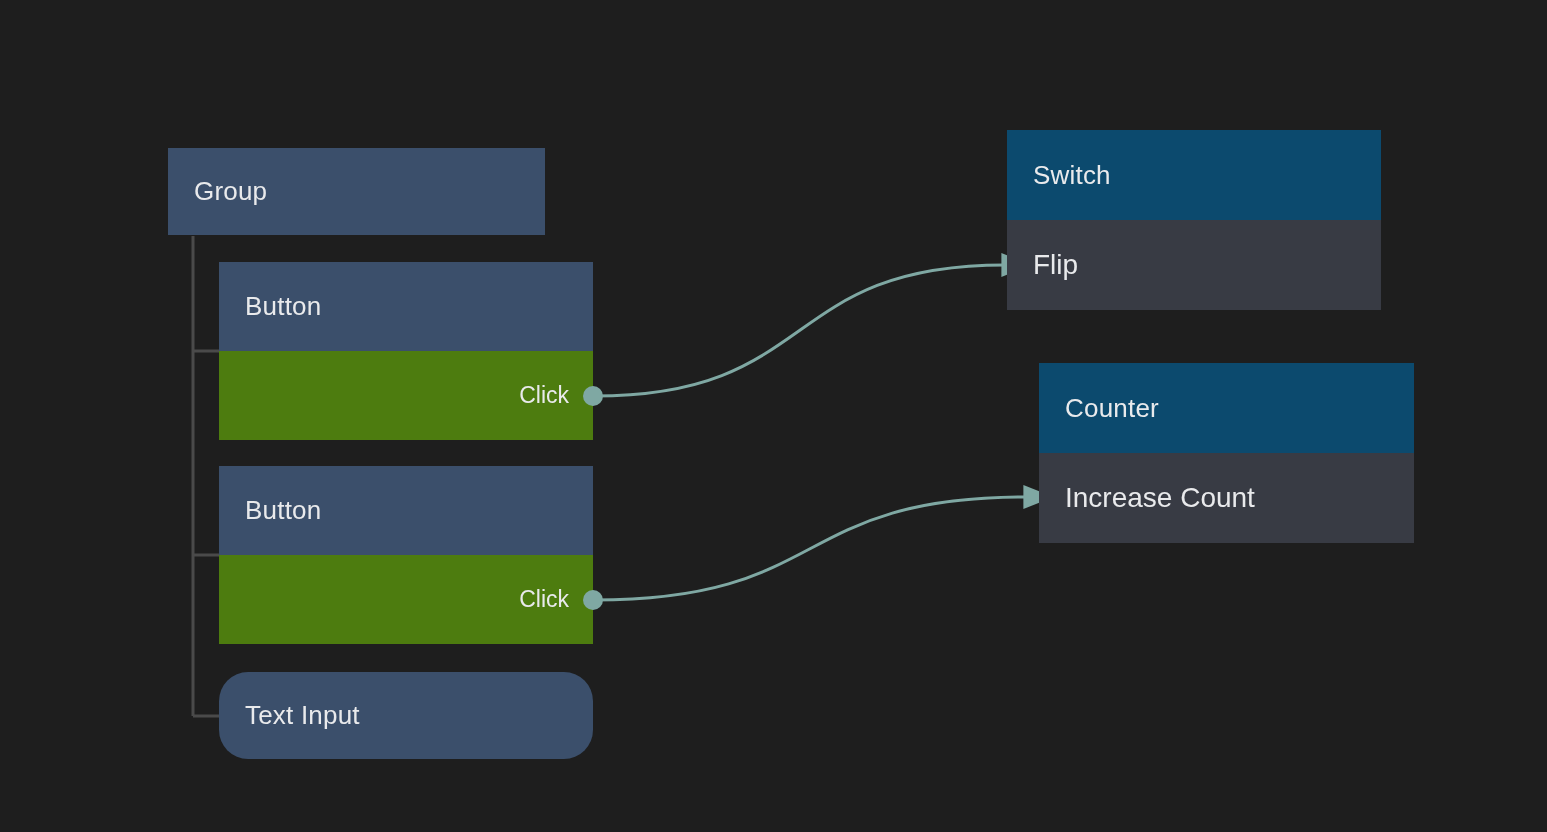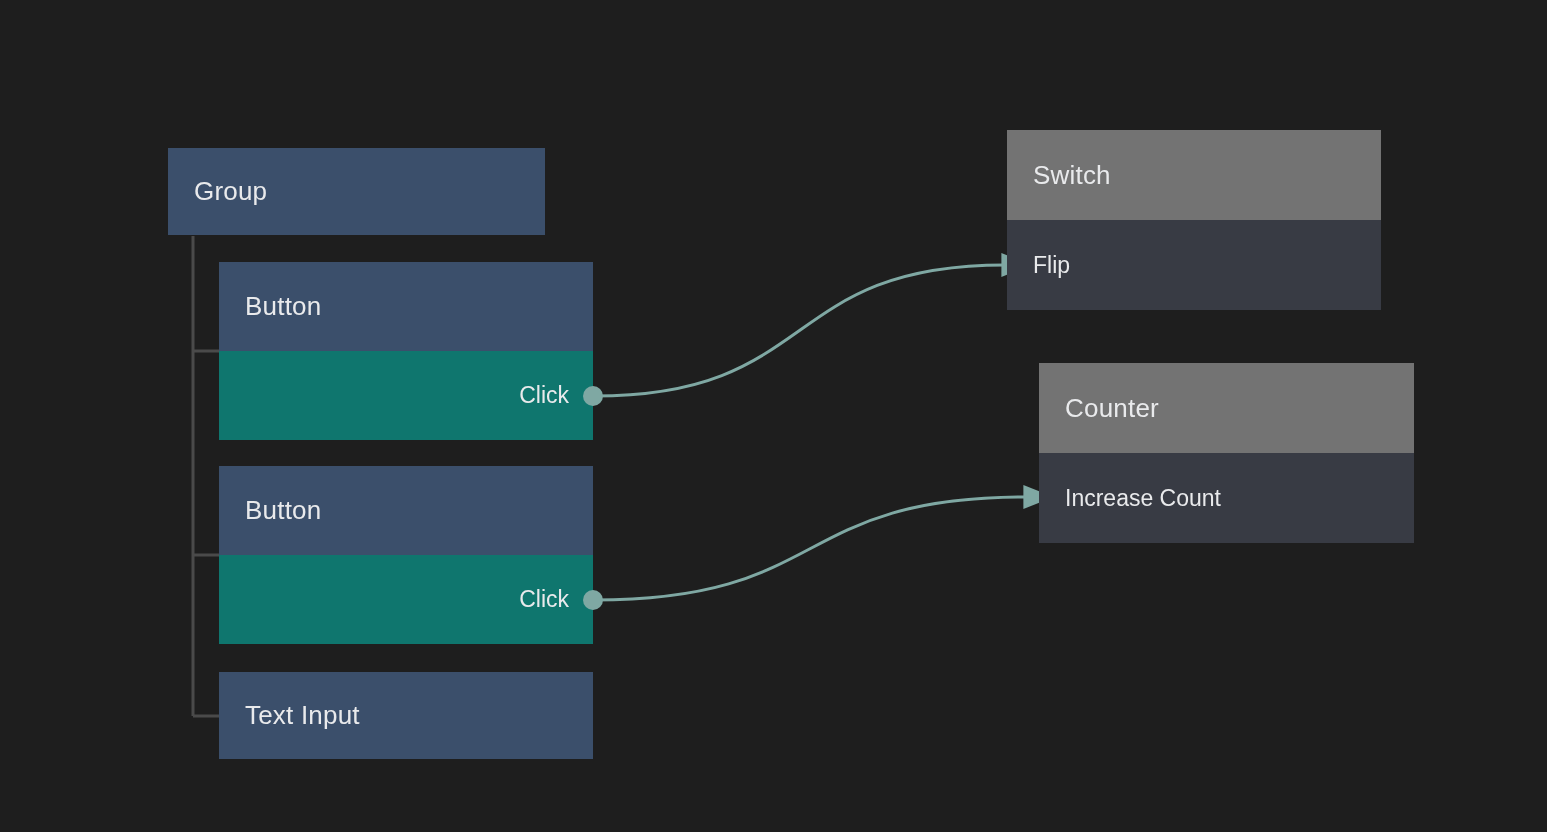--- a/index.html
+++ b/index.html
@@ -56,23 +56,23 @@
     letter-spacing: 0.2px;
     white-space: nowrap;
   }
   .node-body {
     position: relative;
     box-sizing: border-box;
     flex: 1 1 auto;
   }
   
   .node.blue .node-header { background: #3b4f6b; }
-  .node.blue .node-body   { background: #0f766e; }
+  .node.blue .node-body   { background: #4d7c0f; }
   
-  .node.gray .node-header { background: #737373; }
+  .node.gray .node-header { background: #0c4a6e; }
   .node.gray .node-body   { background: #383b44; }
 
   
   .port-out {
     position: absolute;
     right: 0;
     display: flex;
     align-items: center;
     color: #e9eaec;
     font-size: 23px;
@@ -87,21 +87,21 @@
     margin-right: -10px;
     flex: 0 0 auto;
   }
   
   .port-in {
     position: absolute;
     left: 0;
     display: flex;
     align-items: center;
     color: #e9eaec;
-    font-size: 23px;
+    font-size: 28px;
     white-space: nowrap;
     padding-left: 26px;
   }
 </style>
 </head>
 <body>
 
 <div id="canvas">
 
   <svg id="edge-layer" viewBox="0 0 1547 832" width="1547" height="832">
@@ -149,21 +149,21 @@
     </div>
     <div class="node-body">
       <div class="port-out" id="port-button-two-click" style="top: 28.5px; height: 32px;">
         <span class="port-label">Click</span>
         <span class="port-dot"></span>
       </div>
     </div>
   </div>
 
   <div class="node blue" id="node-text-input" style="left: 219px; top: 672px; width: 374px; height: 87px;">
-    <div class="node-header" style="height: 87px;">
+    <div class="node-header" style="height: 87px; border-radius: 29px;">
       <span>Text Input</span>
     </div>
   </div>
 
   <div class="node gray" id="node-switch" style="left: 1007px; top: 130px; width: 374px; height: 180px;">
     <div class="node-header" style="height: 90px;">
       <span>Switch</span>
     </div>
     <div class="node-body">
       <div class="port-in" id="port-switch-flip" style="top: 29px; height: 32px;">

